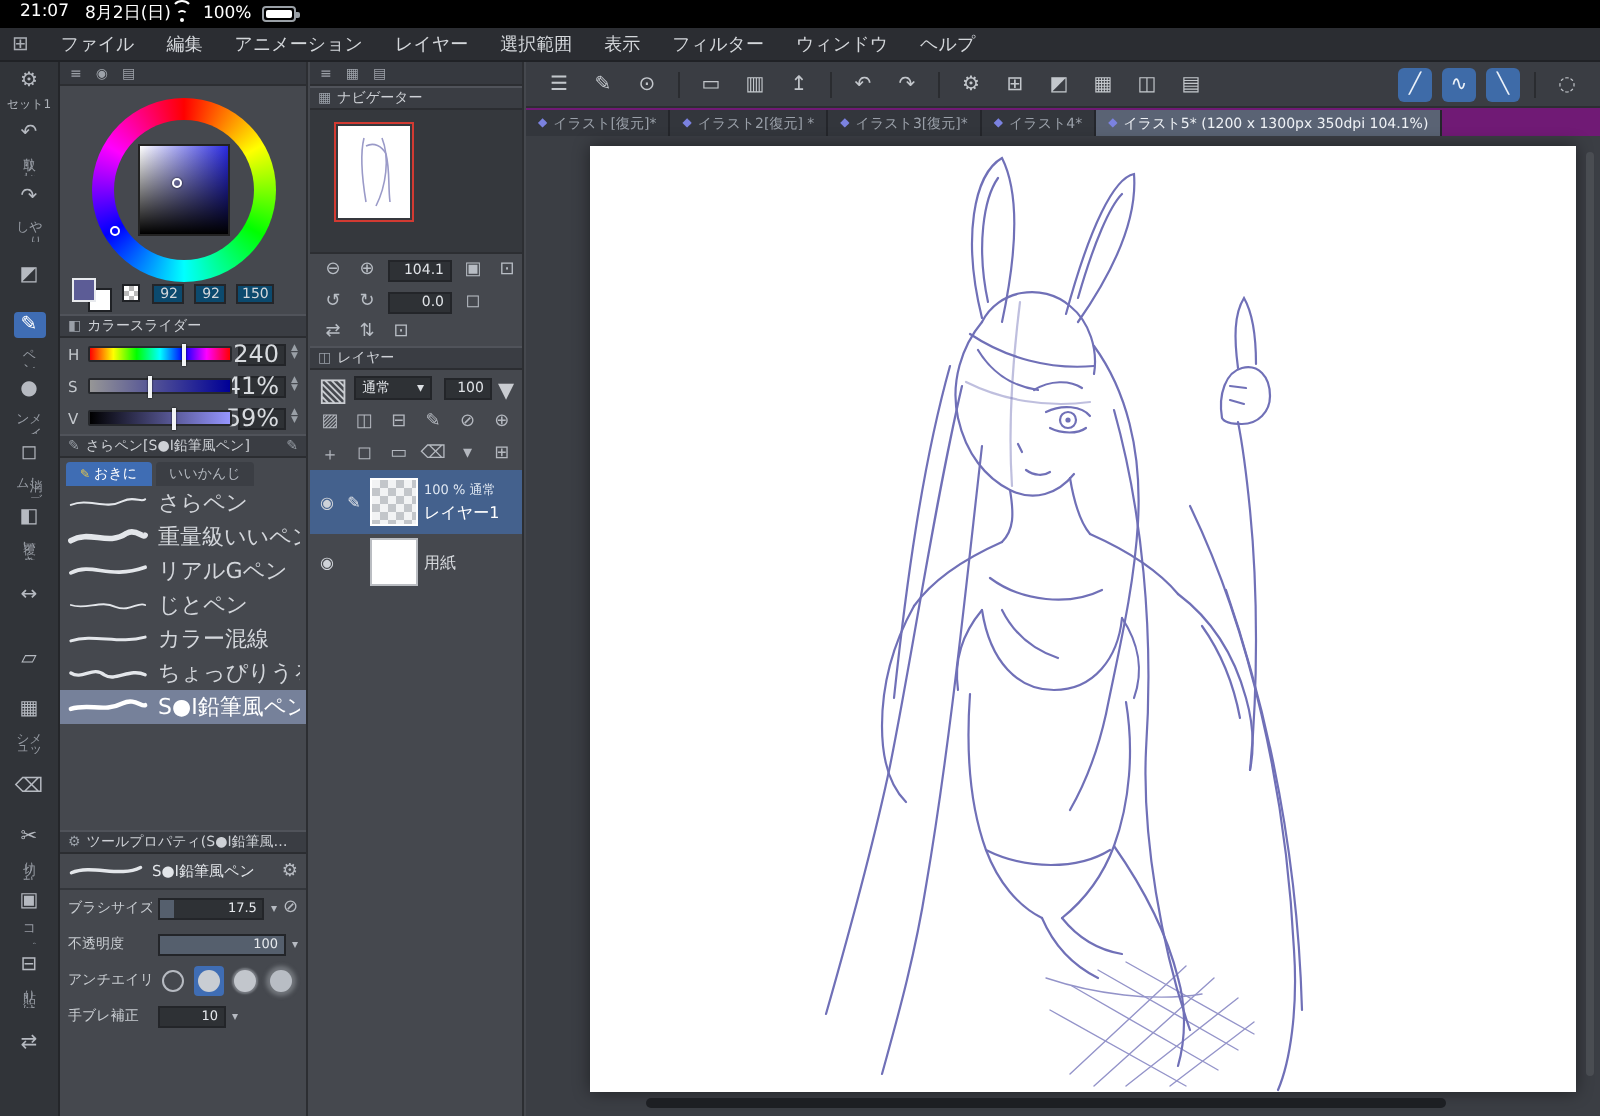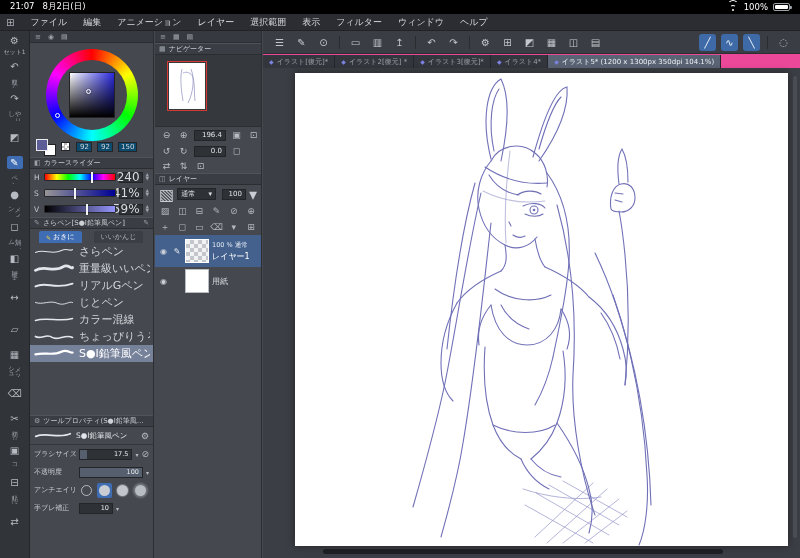--- a/index.html
+++ b/index.html
@@ -2,21 +2,21 @@
 <html><head>
 <meta charset="utf-8">
 <style>
   *{margin:0;padding:0;box-sizing:border-box}
   html,body{width:800px;height:558px;overflow:hidden}
   body{font-family:"DejaVu Sans","Liberation Sans",sans-serif;background:#26282c;color:#c9ccd1}
   #app{position:absolute;width:800px;height:558px;background:#303338;overflow:hidden}
 
   
   #status{position:absolute;left:0;top:0;width:800px;height:14px;background:#000;color:#fff;
-    display:flex;align-items:center;justify-content:space-between;padding:0 10px;font-size:8.5px}
+    display:flex;align-items:center;justify-content:flex-start;padding:0 10px;font-size:8.5px}
   .s-left{display:flex;gap:8px}
   .s-right{display:flex;align-items:center;gap:5px}
   .wifi{position:relative;width:11px;height:8px;display:inline-block}
   .wifi i{position:absolute;left:50%;bottom:0;transform:translateX(-50%);border:1px solid #fff;
     border-color:#fff transparent transparent transparent;border-radius:50%}
   .wifi i:nth-child(1){width:11px;height:11px}
   .wifi i:nth-child(2){width:6px;height:6px}
   .wifi i:nth-child(3){width:2px;height:2px;background:#fff;border:none;border-radius:50%}
   .batt{position:relative;width:17px;height:8px;border:1px solid #9aa0a6;border-radius:2px;display:inline-block}
   .batt i{position:absolute;left:1px;top:1px;bottom:1px;width:13px;background:#fff;border-radius:1px}
@@ -69,21 +69,21 @@
   
   .srow{display:flex;align-items:center;gap:3px;padding:0 4px;height:16px}
   .slabel{width:7px;font-size:7.5px;color:#c4c8cd;flex:none}
   .strack{flex:1;height:8px;border:1px solid #26282c;border-radius:1px;position:relative}
   .smark{position:absolute;top:-2px;width:2px;height:11px;background:#f2f4f6;box-shadow:0 0 1px #000}
   .sval{width:24px;height:11px;background:#2e3135;border:1px solid #232529;font-size:12px;display:flex;
     align-items:center;justify-content:flex-end;padding:0 2px;color:#d8dbdf;flex:none}
   .sstep{display:flex;flex-direction:column;font-size:4.5px;color:#9aa0a7;line-height:4px;flex:none}
 
   
-  .gtabs{display:flex;gap:12px;padding:2px 9px 0;height:14px;background:#45484e}
+  .gtabs{display:flex;gap:2px;padding:2px 3px 0;height:14px;background:#45484e}
   .gtab{display:flex;align-items:center;gap:2px;padding:0 7px;font-size:7px;background:#3b3e44;color:#b4b9c0;
     border-radius:2px 2px 0 0;height:12px;white-space:nowrap}
   .gtab.on{background:#3f6db4;color:#fff}
   .gtab .penico{color:#e8c84a;font-size:6px}
   .blist{height:172px;overflow:hidden;background:#45484e}
   .brow{display:flex;align-items:center;gap:4px;height:17px;padding:0 3px}
   .brow.sel{background:#76819a}
   .bprev{width:42px;height:13px;flex:none}
   .bname{font-size:11px;color:#d3d6db;white-space:nowrap;overflow:hidden}
   .brow.sel .bname{color:#fff}
@@ -131,21 +131,21 @@
   .lname{font-size:8px;color:#fff;white-space:nowrap}
   .lrow:not(.sel) .lname{color:#d6d9dd}
 
   
   #main{position:absolute;left:263px;top:31px;width:537px;height:527px;background:#3a3d43}
   #cmdbar{position:absolute;left:0;top:0;width:537px;height:23px;display:flex;align-items:center;gap:5px;padding:0 8px;background:#3a3d43;border-bottom:1px solid #2c2e32}
   .cmd{width:17px;height:17px;font-size:10px;border-radius:3px;display:flex;align-items:center;justify-content:center;color:#c3c7cc;flex:none}
   .cmd.on{background:#3e6ba8;color:#ecf2f9}
   .csep{width:1px;height:13px;background:#2a2c30;margin:0 2px;flex:none}
   .grow{flex:1}
-  #tabbar{position:absolute;left:0;top:23px;width:537px;height:14px;background:#ec4899;display:flex;align-items:flex-end}
+  #tabbar{position:absolute;left:0;top:23px;width:537px;height:14px;background:#701a75;display:flex;align-items:flex-end}
   .tab{height:13px;display:flex;align-items:center;gap:3px;padding:0 6px;font-size:7px;background:#33363c;color:#9aa0a9;
     border-right:1px solid #24262b;white-space:nowrap;overflow:hidden;flex:none;max-width:96px}
   .tab .dia{color:#7b82e0;font-size:6px;flex:none}
   .tab.on{background:#5a6374;color:#eef1f5;max-width:230px}
   #canvaswrap{position:absolute;left:0;top:37px;width:537px;height:490px;background:#3b3e44}
   #canvas{position:absolute;left:32px;top:5px;width:493px;height:473px;background:#fff;box-shadow:0 0 8px rgba(0,0,0,.45)}
   #canvas svg{display:block;width:100%;height:100%}
   .hscroll{position:absolute;left:60px;bottom:4px;width:400px;height:5px;background:#1d1f23;border-radius:3px}
   .vscroll{position:absolute;right:3px;top:8px;width:4px;height:462px;background:#55585e;border-radius:2px;opacity:.6}
 </style>
@@ -447,21 +447,21 @@
               <path d="M22,6 C26,16 24,30 19,40"></path>
               <path d="M14,10 C18,8 22,10 24,14"></path>
               <path d="M24,14 C26,22 25,30 26,38"></path>
             </g>
           </svg>
         </div>
       </div>
       <div class="nrow">
         <span class="nico">⊖</span>
         <span class="nico">⊕</span>
-        <span class="nval">196.4</span>
+        <span class="nval">104.1</span>
         <span class="nico">▣</span>
         <span class="nico">⊡</span>
       </div>
       <div class="nrow">
         <span class="nico">↺</span>
         <span class="nico">↻</span>
         <span class="nval">0.0</span>
         <span class="nico">◻</span>
       </div>
       <div class="nrow" style="height:14px">

